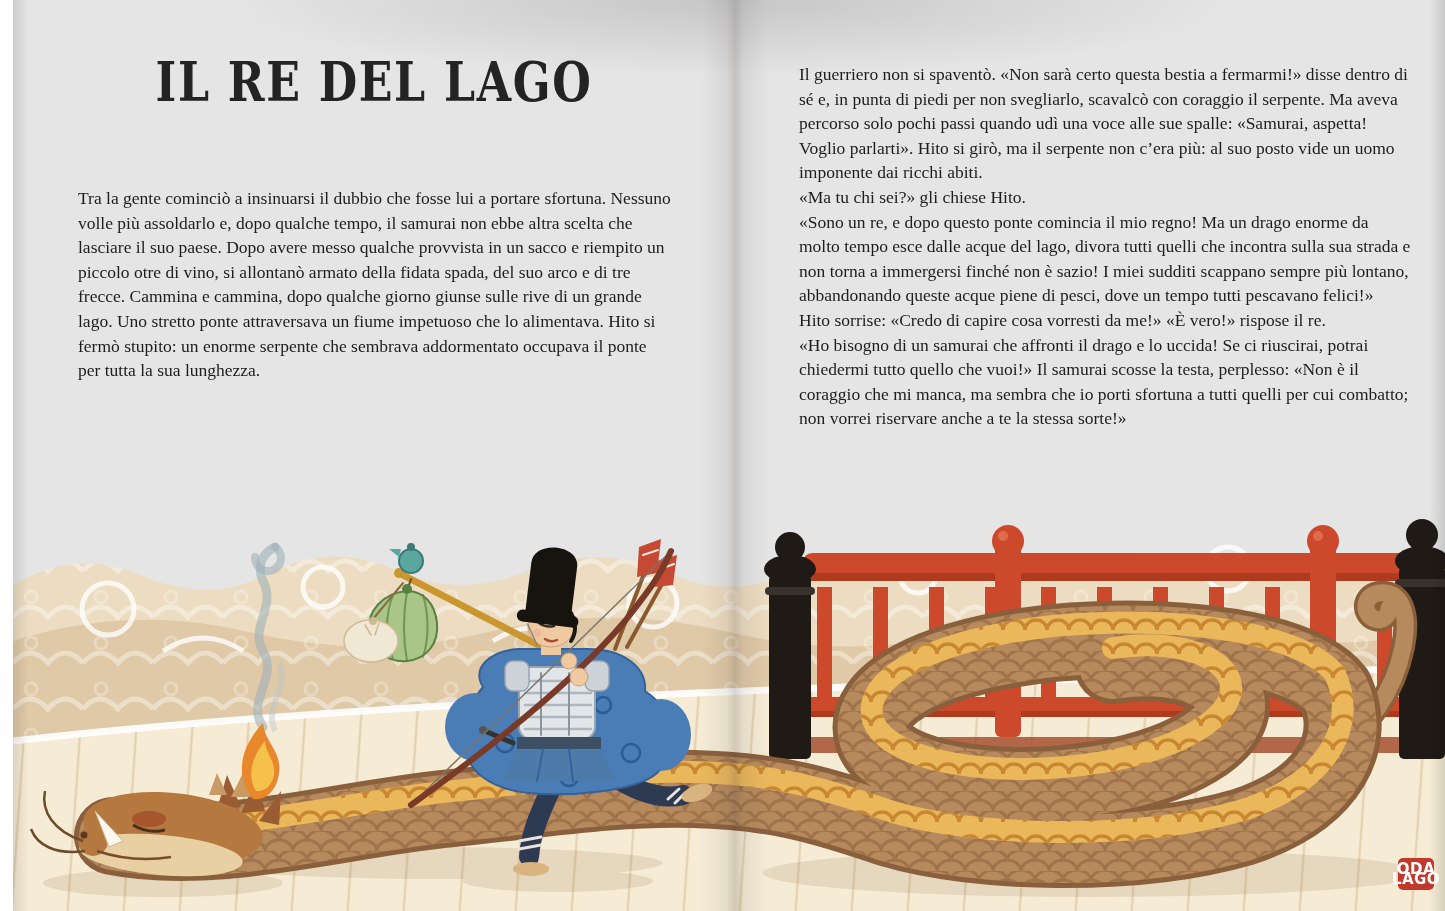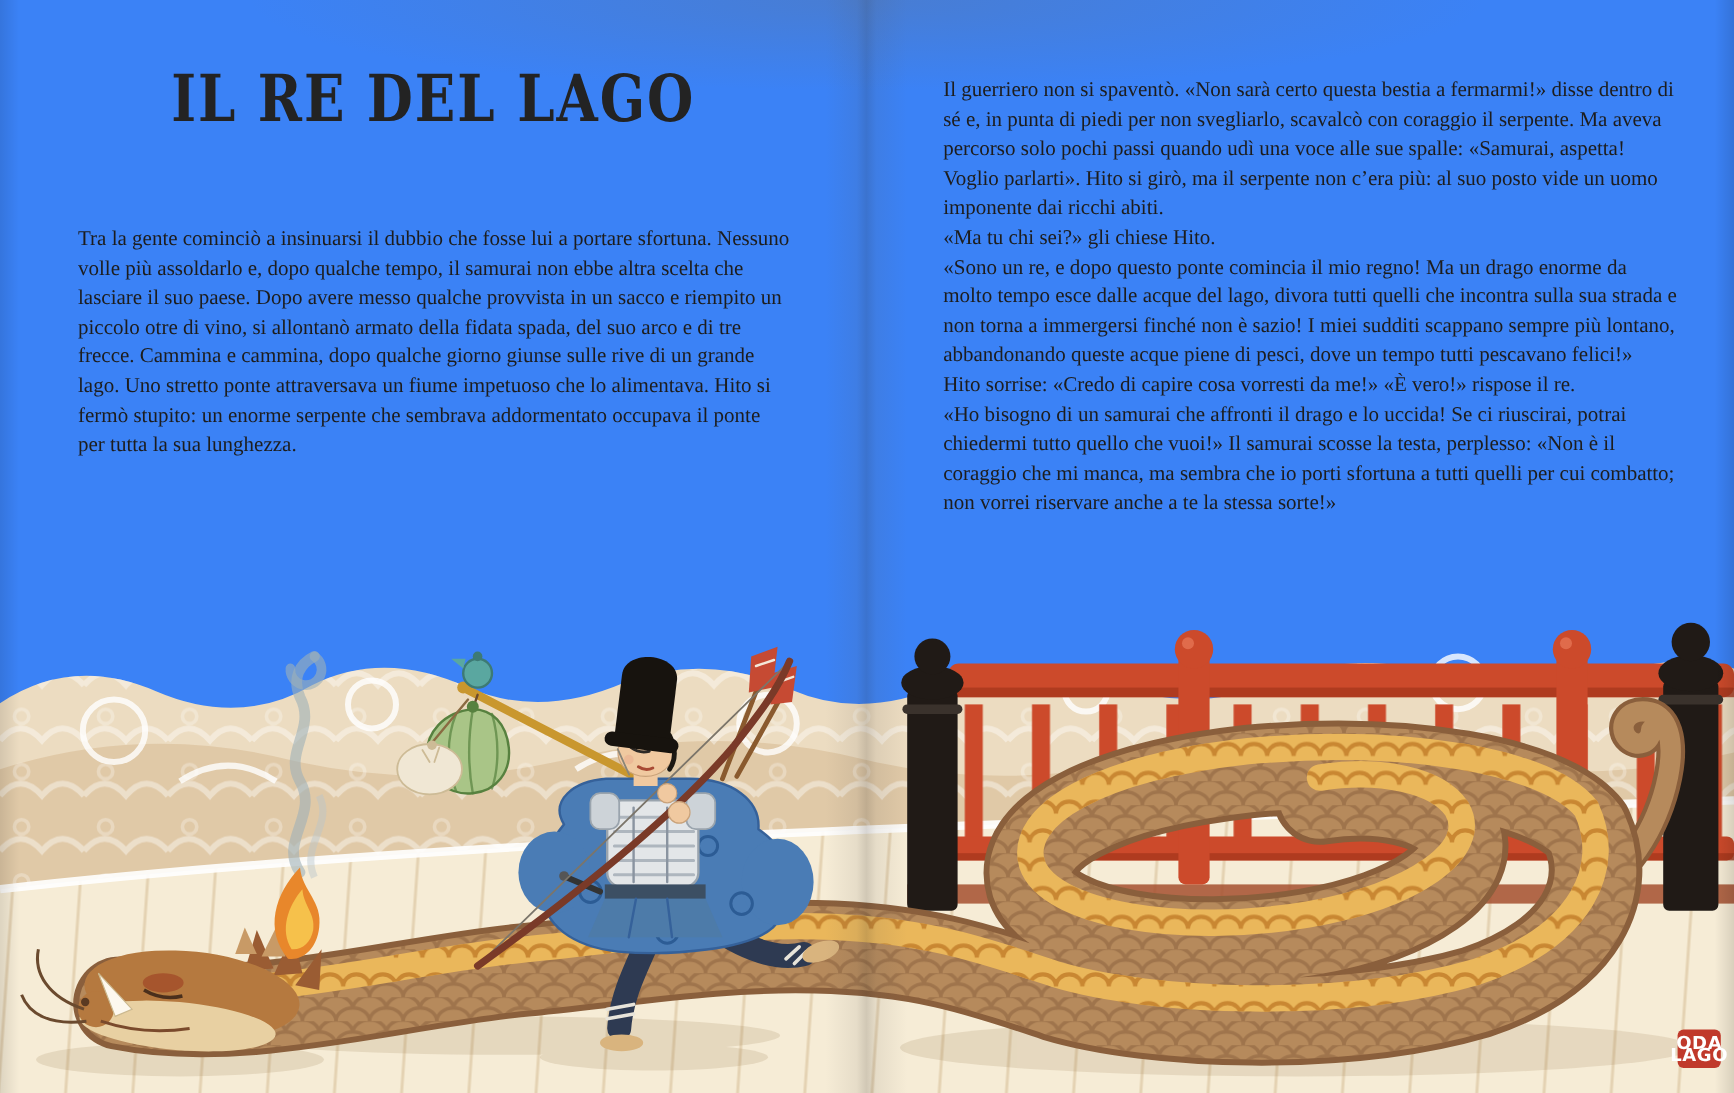--- a/index.html
+++ b/index.html
@@ -1,21 +1,21 @@
 <!DOCTYPE html>
 <html style="--ink: #1d1d1d; --wave: #ecdcc1; --wave-deep: #dcc19b; --deck: #f6ecd6; --rail-red: #cc4a2b; --rail-dark: #a8371d; --post-black: #201a16; --serpent: #b68a5c; --serpent-dark: #8a5f3c; --serpent-belly: #eab75b; --robe-blue: #4a7cb5; --hat-black: #17130e; --skin: #f0c9a0; --flame-orange: #e8872b; --flame-yellow: #f6c14b; --gourd-green: #a9c587; --bow-dark: #7a3a28; --stamp-red: #c0392b;"><head>
 <meta charset="utf-8">
 <style>
   html,body{margin:0;padding:0;}
   body{
     width:1445px;height:911px;position:relative;overflow:hidden;
     background:#ffffff;
     font-family:"Liberation Serif", serif;
   }
-  .spread{position:absolute;inset:0;background:#3b82f6;}
+  .spread{position:absolute;inset:0;background:#e5e5e5;margin-left:13px;}
 
   .illustration{position:absolute;left:0;bottom:0;width:1445px;height:420px;z-index:1;}
 
   .page{position:absolute;top:0;height:100%;width:722px;z-index:3;pointer-events:none;}
   .page-left{left:0;}
   .page-right{left:723px;}
 
   .chapter-title{
     position:absolute;left:0;top:50px;width:722px;margin:0;
     text-align:center;

